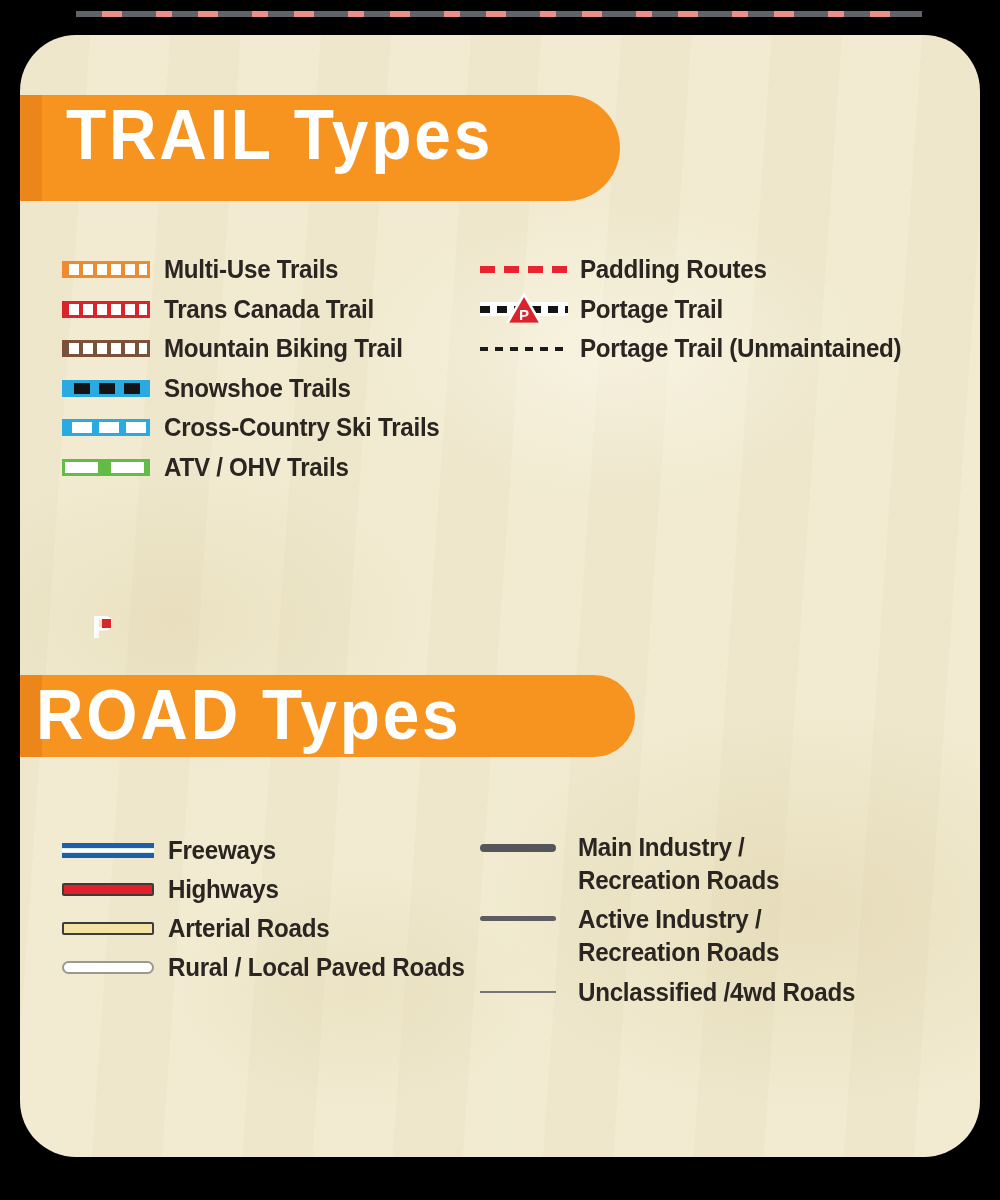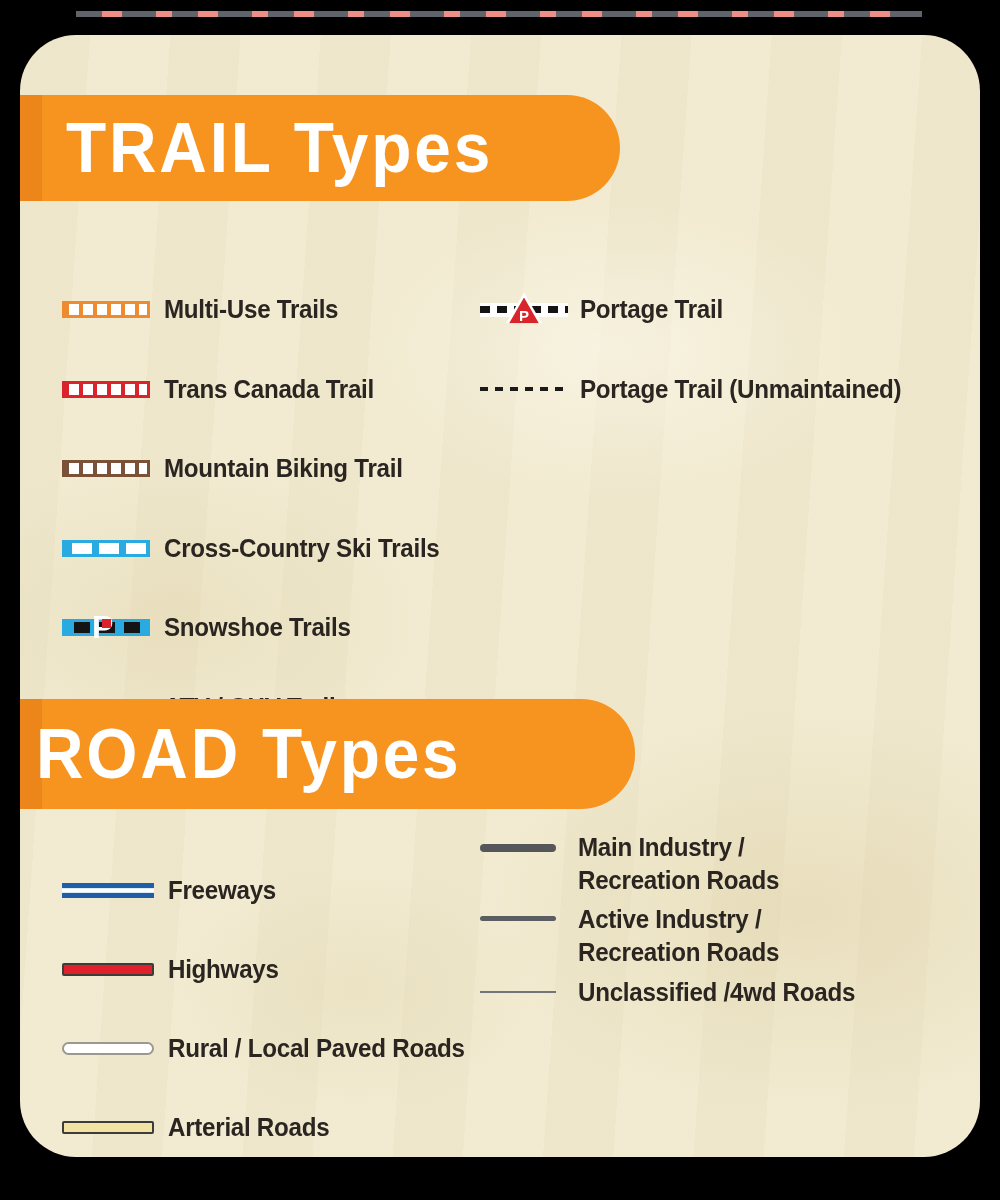--- a/index.html
+++ b/index.html
@@ -17,39 +17,39 @@
     border-radius:56px;overflow:hidden;
     background-color:#F1EACF;
     background-image:
       radial-gradient(ellipse 420px 260px at 16% 52%, rgba(219,204,158,0.30), transparent 60%),
       radial-gradient(ellipse 520px 320px at 82% 78%, rgba(216,200,152,0.35), transparent 62%),
       radial-gradient(ellipse 420px 250px at 62% 28%, rgba(253,249,238,0.55), transparent 60%),
       radial-gradient(ellipse 300px 200px at 35% 85%, rgba(222,208,165,0.30), transparent 60%),
       repeating-linear-gradient(94deg, rgba(80,60,20,0.02) 0 70px, rgba(255,255,255,0.04) 70px 150px);
   }
   .banner{
-    position:absolute;left:0;display:flex;align-items:center;
+    position:absolute;left:0;display:flex;
     border-radius:0 54px 54px 0;
     background:linear-gradient(90deg,var(--be,#EC861B) 0 22px,var(--bc,#F79420) 22px);
     padding-left:46px;box-sizing:border-box;
   }
   .banner-trail{top:60px;width:600px;height:106px;}
-  .banner-road{top:664px;width:615px;height:110px;padding-left:16px;}
+  .banner-road{top:640px;width:615px;height:82px;padding-left:16px;}
   .banner-text{
     color:#fff;font-weight:700;font-size:70px;letter-spacing:3px;
     transform:scaleX(0.94);transform-origin:left center;white-space:nowrap;
   }
   .legend{
     position:absolute;left:42px;width:890px;
     display:grid;grid-template-columns:418px 1fr;
   }
   .trail-legend{top:215px;}
   .road-legend{top:796px;}
   .col{display:flex;flex-direction:column;}
-  .row{display:flex;align-items:center;margin-top:40px;}
+  .row{display:flex;align-items:center;}
   .trail-legend .row{height:39.5px;}
   .road-legend .col-left .row{height:39px;}
   .lbl{
     color:#2A2520;font-weight:700;font-size:26px;letter-spacing:-0.3px;
     transform:scaleX(0.93);transform-origin:left center;white-space:nowrap;
     margin-left:14px;
   }
   .col-right .lbl{margin-left:12px;}
   .lbl2{display:flex;flex-direction:column;line-height:33px;}
   .lbl2 span:empty{display:none;}
@@ -119,33 +119,37 @@
       </div>
       <div class="row">
         <span class="sym sym-squares" style="--c: #D9242B;"></span>
         <span class="lbl">Trans Canada Trail</span>
       </div>
       <div class="row">
         <span class="sym sym-squares" style="--c: #7B5238;"></span>
         <span class="lbl">Mountain Biking Trail</span>
       </div>
       <div class="row">
+        <span class="sym sym-blackdash" style="--c: #29ABE2; --d: #141414;"></span>
+        <span class="lbl">Snowshoe Trails</span>
+      </div>
+      <div class="row">
         <span class="sym sym-skidash" style="--c: #29ABE2;"></span>
         <span class="lbl">Cross-Country Ski Trails</span>
       </div>
       <div class="row">
-        <span class="sym sym-blackdash" style="--c: #29ABE2; --d: #141414;"></span>
-        <span class="lbl">Snowshoe Trails</span>
-      </div>
-      <div class="row">
         <span class="sym sym-longdash" style="--c: #63BC46;"></span>
         <span class="lbl">ATV / OHV Trails</span>
       </div>
     </div>
     <div class="col col-right">
+      <div class="row">
+        <span class="sym sym-paddle" style="--c: #E82430;"></span>
+        <span class="lbl">Paddling Routes</span>
+      </div>
       <div class="row">
         <span class="sym sym-portage" style="--c: #141414; --b2: #D9242B;">
           <span class="tri">
             <span class="tri-inner">P</span>
           </span>
         </span>
         <span class="lbl">Portage Trail</span>
       </div>
       <div class="row">
         <span class="sym sym-thindash" style="--c: #1A1A1A;"></span>
@@ -167,26 +171,26 @@
     <div class="col col-left">
       <div class="row">
         <span class="sym sym-freeway" style="--c: #1F5FA8;"></span>
         <span class="lbl">Freeways</span>
       </div>
       <div class="row">
         <span class="sym sym-roadbar" style="--c: #E0202A;"></span>
         <span class="lbl">Highways</span>
       </div>
       <div class="row">
+        <span class="sym sym-roadbar" style="--c: #F2E3A4;"></span>
+        <span class="lbl">Arterial Roads</span>
+      </div>
+      <div class="row">
         <span class="sym sym-rural" style="--c: #FFFFFF;"></span>
         <span class="lbl">Rural / Local Paved Roads</span>
-      </div>
-      <div class="row">
-        <span class="sym sym-roadbar" style="--c: #F2E3A4;"></span>
-        <span class="lbl">Arterial Roads</span>
       </div>
     </div>
     <div class="col col-road-right">
       <div class="rr-row">
         <span class="sym sym-gray-thick" style="--c: #55565A;"></span>
         <span class="lbl lbl2">
           <span>Main Industry /</span>
           <span>Recreation Roads</span>
         </span>
       </div>

